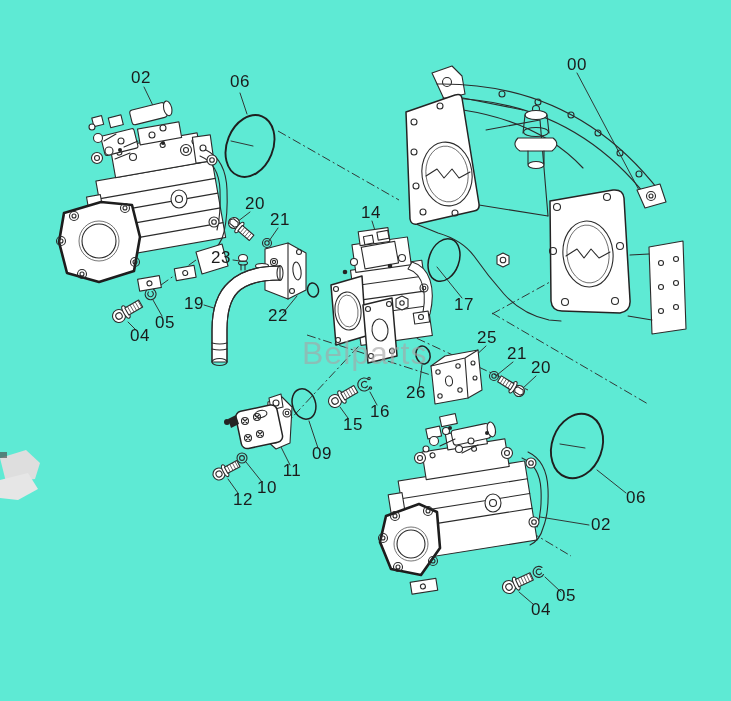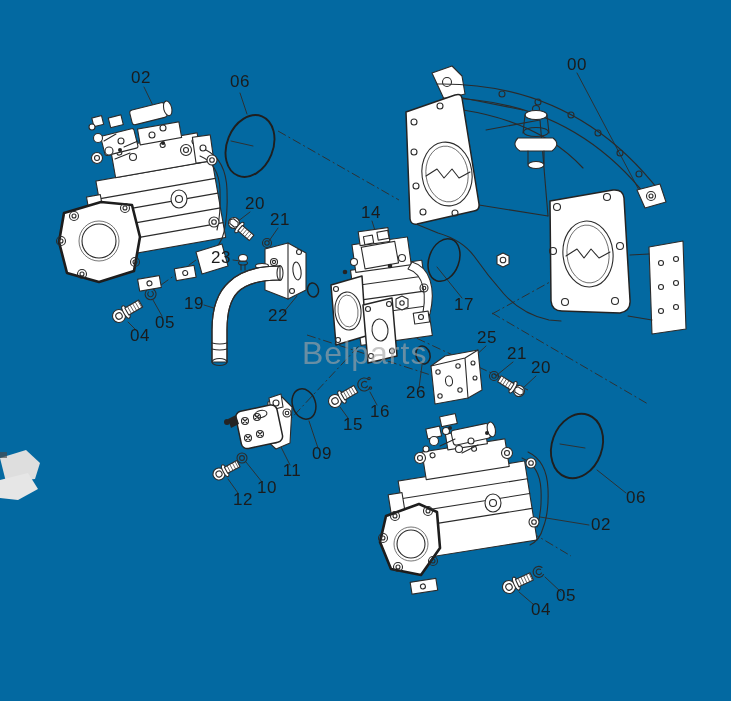--- a/index.html
+++ b/index.html
@@ -1,16 +1,16 @@
 <!DOCTYPE html>
 <html><head>
 <meta charset="utf-8">
 <style>
   html,body{margin:0;padding:0;background:#fff;}
-  .stage{position:relative;width:731px;height:701px;background:#0369a1;overflow:hidden;
+  .stage{position:relative;width:731px;height:701px;background:#5eead4;overflow:hidden;
          font-family:"Liberation Sans",sans-serif;}
   svg{display:block}
   .ln{fill:none;stroke:#2b2b2b;stroke-width:1.1;stroke-linejoin:round;stroke-linecap:round}
   .fw{fill:#ffffff;stroke:#2b2b2b;stroke-width:1.1;stroke-linejoin:round}
   .hv{fill:#ffffff;stroke:#1d1d1d;stroke-width:2.6;stroke-linejoin:round}
   .md{fill:#ffffff;stroke:#242424;stroke-width:1.5;stroke-linejoin:round}
   .thin{fill:none;stroke:#3a3a3a;stroke-width:.7}
   .lead{fill:none;stroke:#2e2e2e;stroke-width:.95;stroke-linecap:round}
   .dash{fill:none;stroke:#2e2e2e;stroke-width:.95;stroke-dasharray:9 3 2 3}
   .oring{fill:none;stroke:#1f1f1f;stroke-width:1.9}

